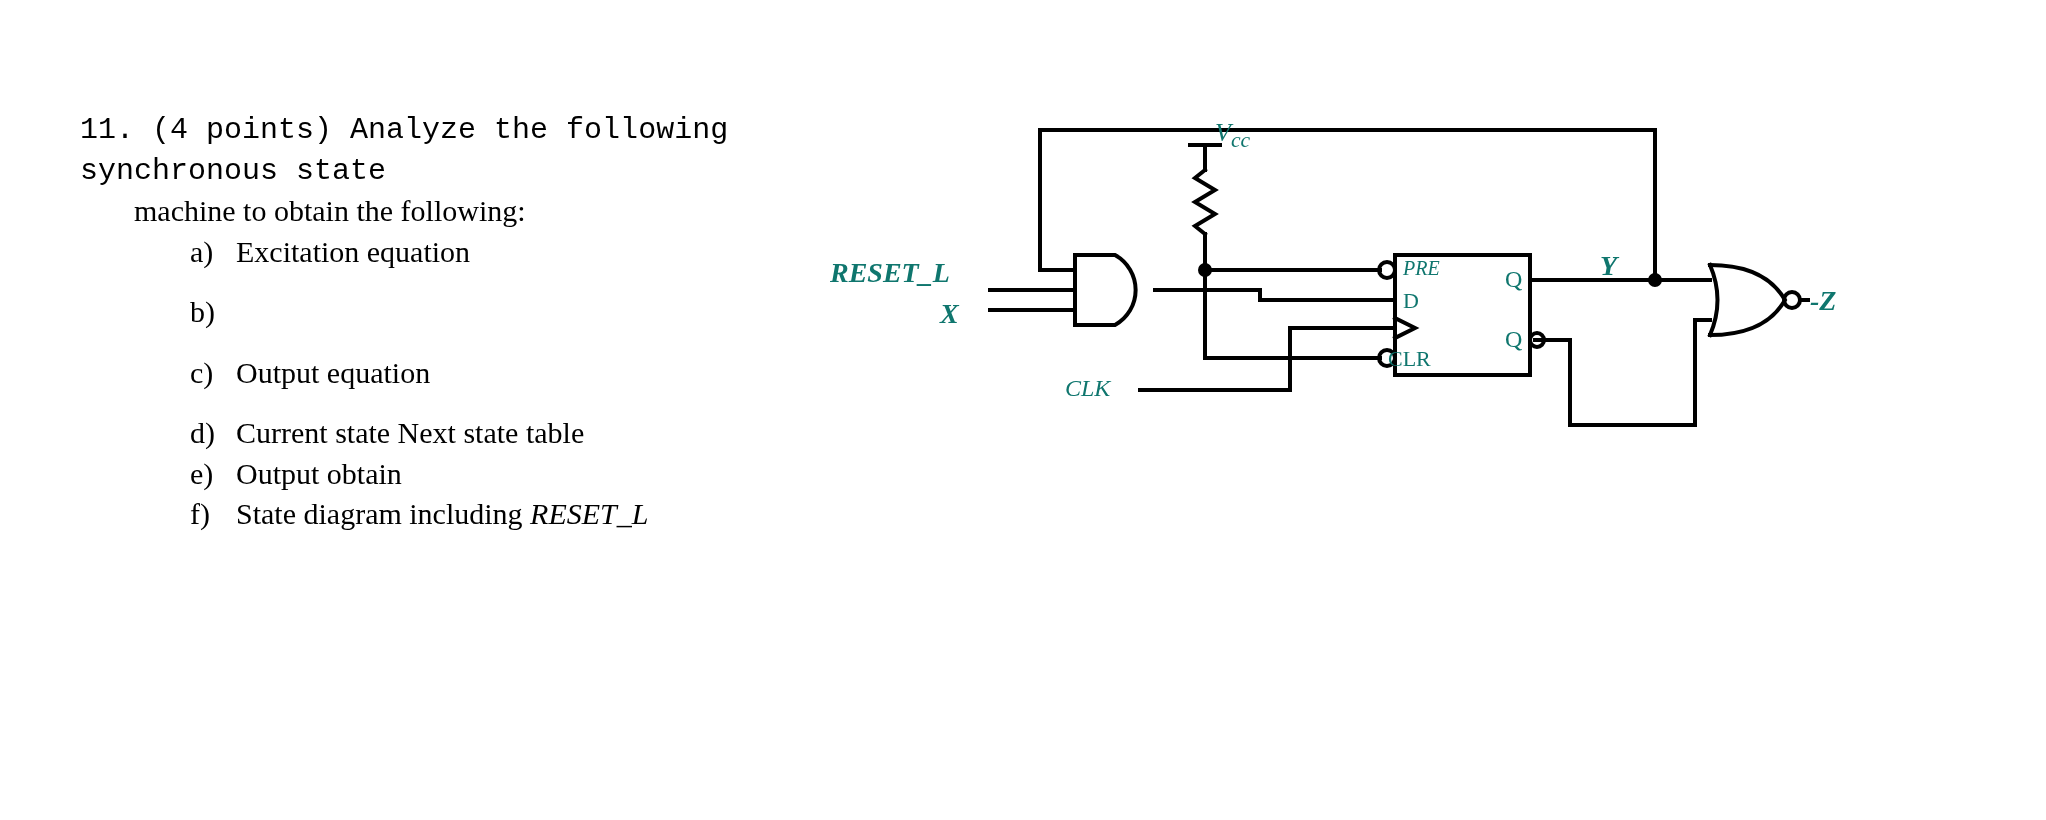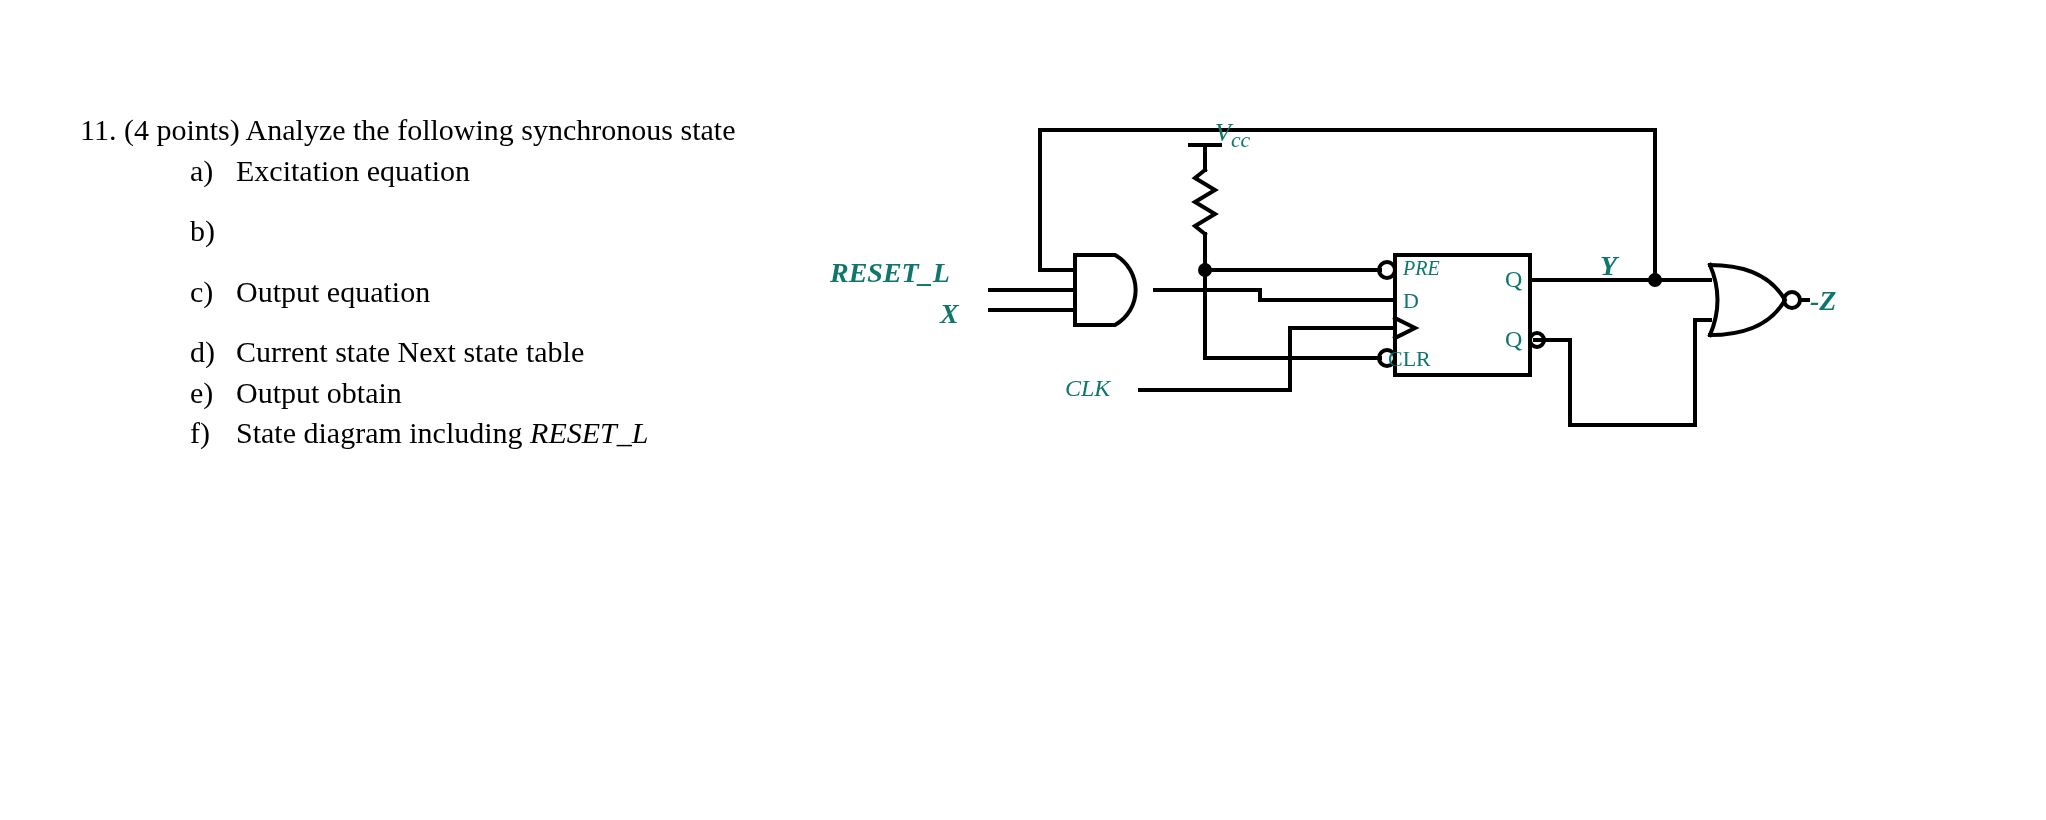--- a/index.html
+++ b/index.html
@@ -22,20 +22,21 @@
     flex-direction: row;
     align-items: flex-start;
     gap: 40px;
   }
   .text-col {
     width: 720px;
   }
   .q-line {
     display: block;
     line-height: 1.35;
+    font-family: Liberation Mono, monospace;
   }
   .q-indent {
     margin-left: 54px;
     line-height: 1.35;
   }
   .sub-list {
     margin-left: 110px;
   }
   .sub-item {
     display: flex;
@@ -68,20 +69,21 @@
 
 <div class="page">
   <div class="content">
 
     <div class="text-col">
       <span class="q-line">
         <span>11.</span>
         <span>(4 points)</span>
         <span>Analyze the following synchronous state</span>
       </span>
+      <span class="q-indent">machine to obtain the following:</span>
 
       <div class="sub-list">
 
         <div class="sub-item">
           <span class="letter">a)</span>
           <span>Excitation equation</span>
         </div>
         <div class="sub-gap"></div>
 
         <div class="sub-item">

